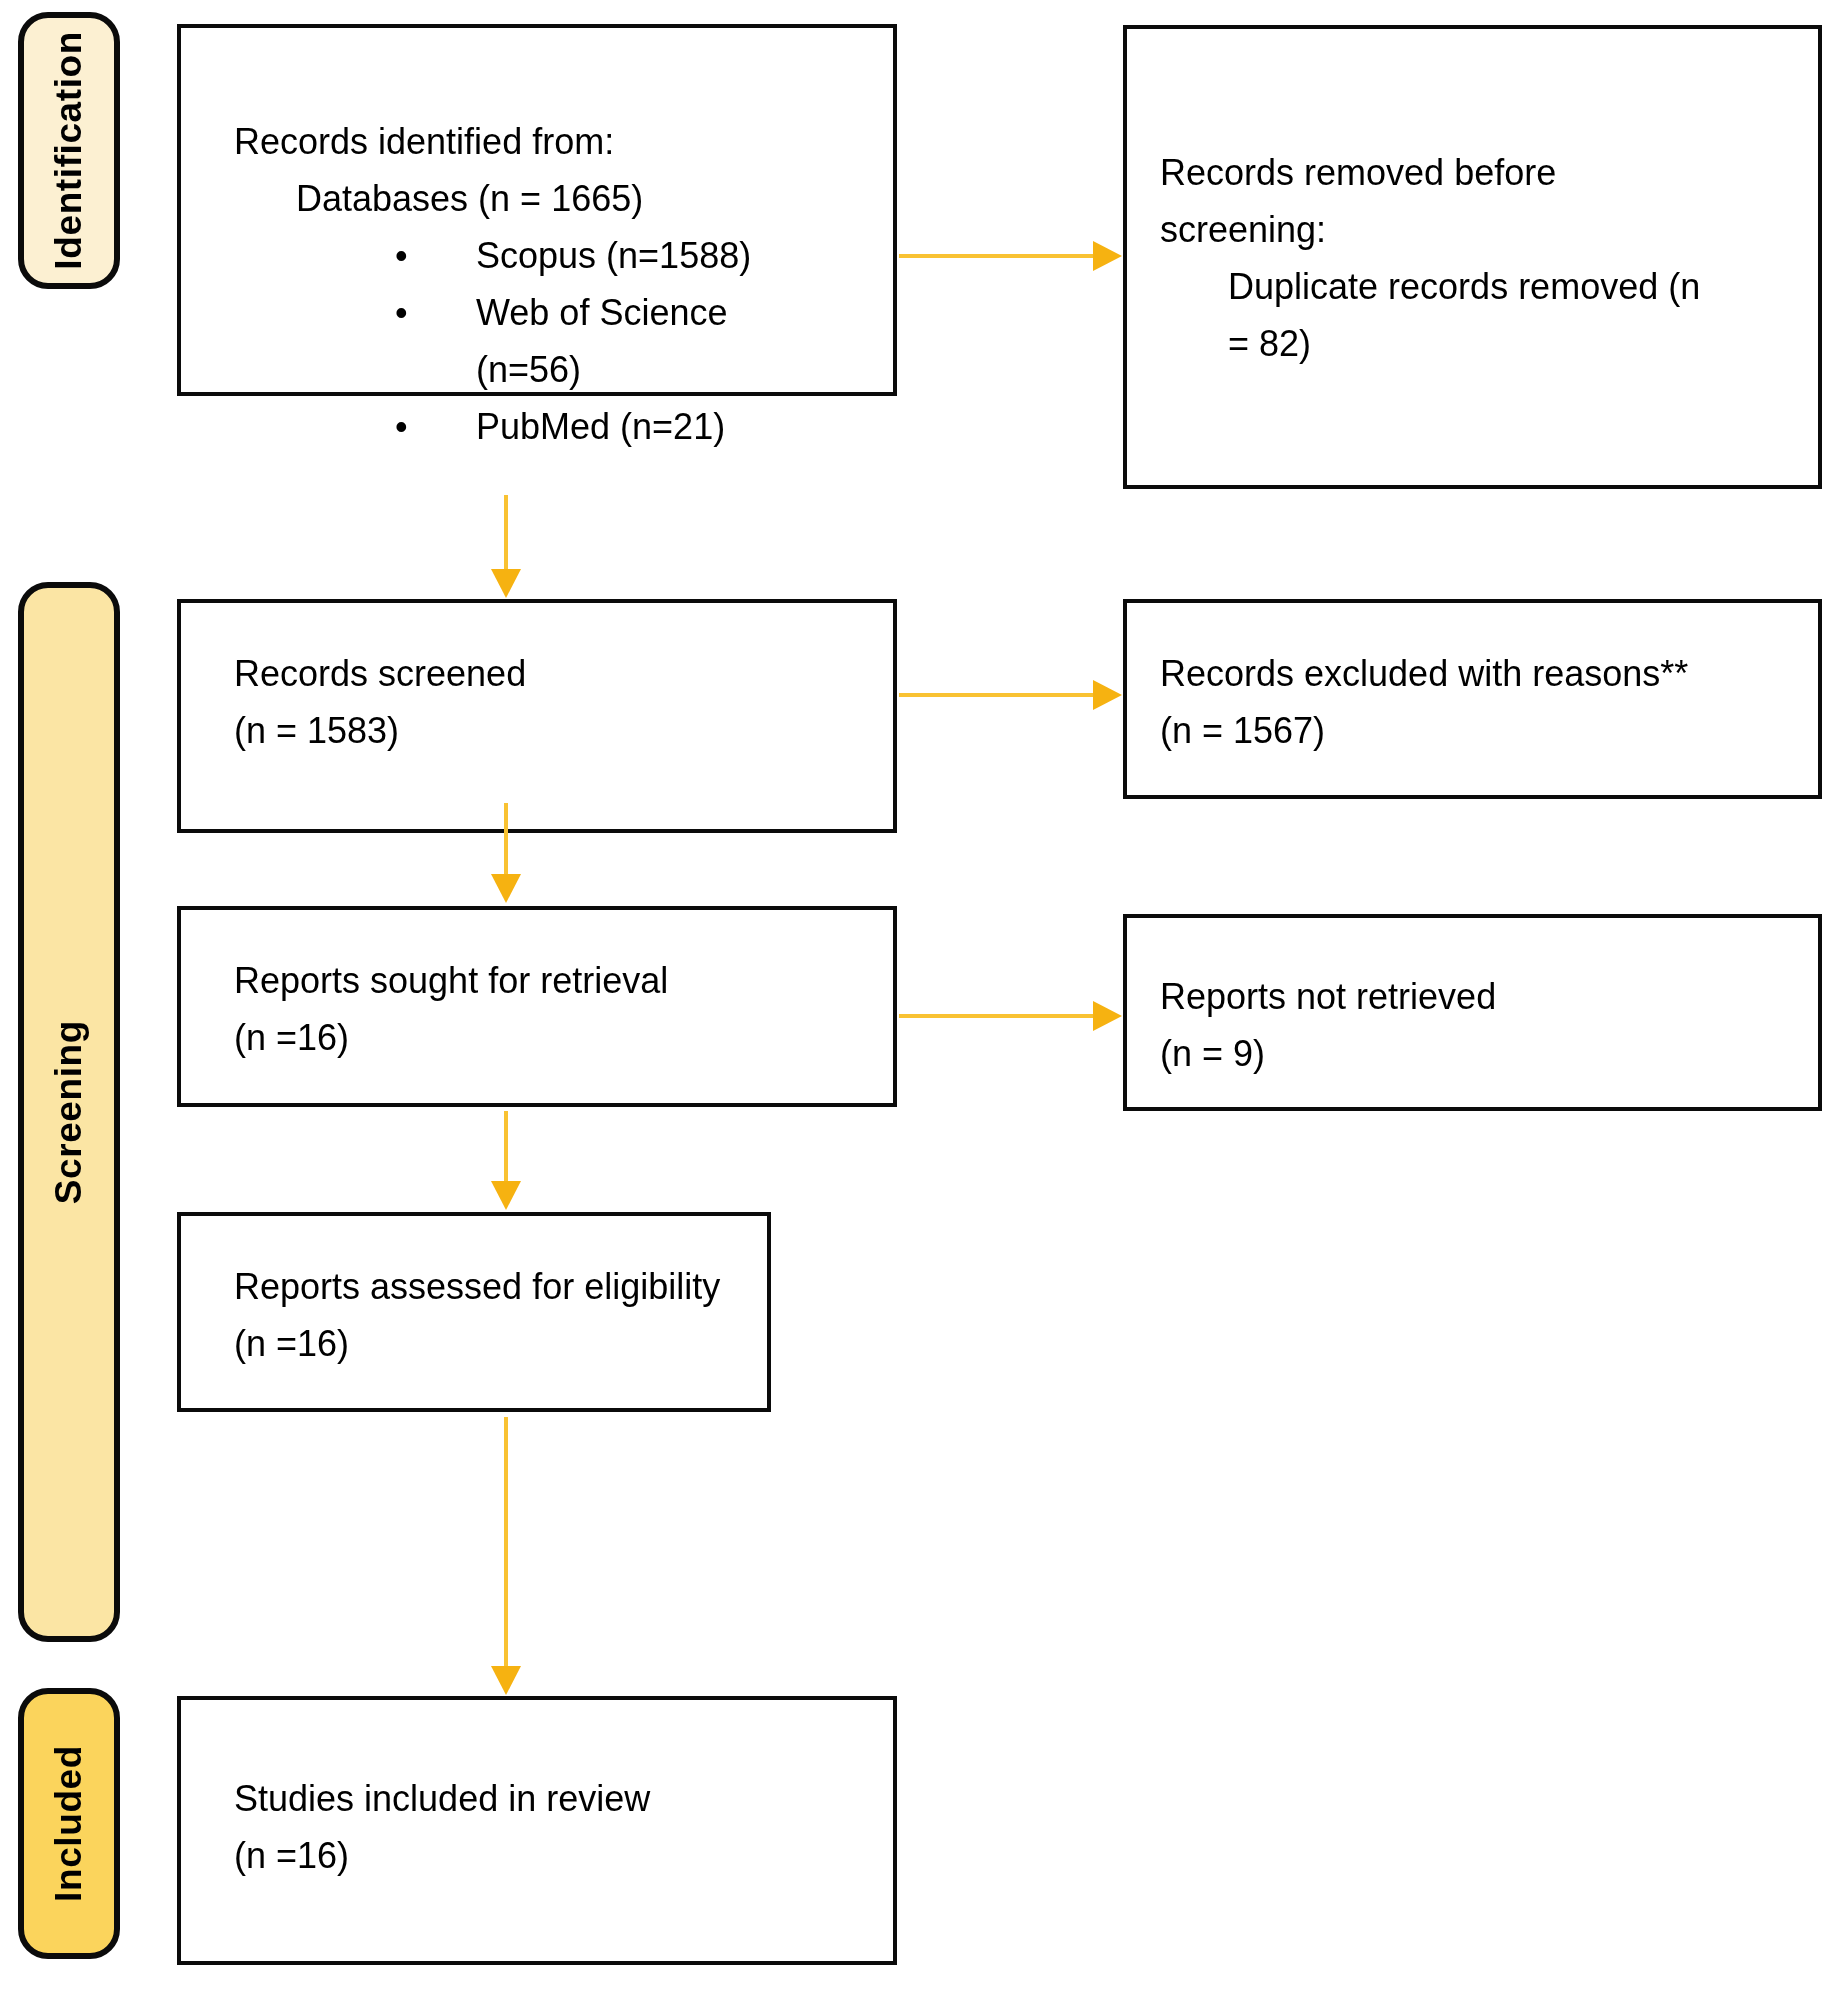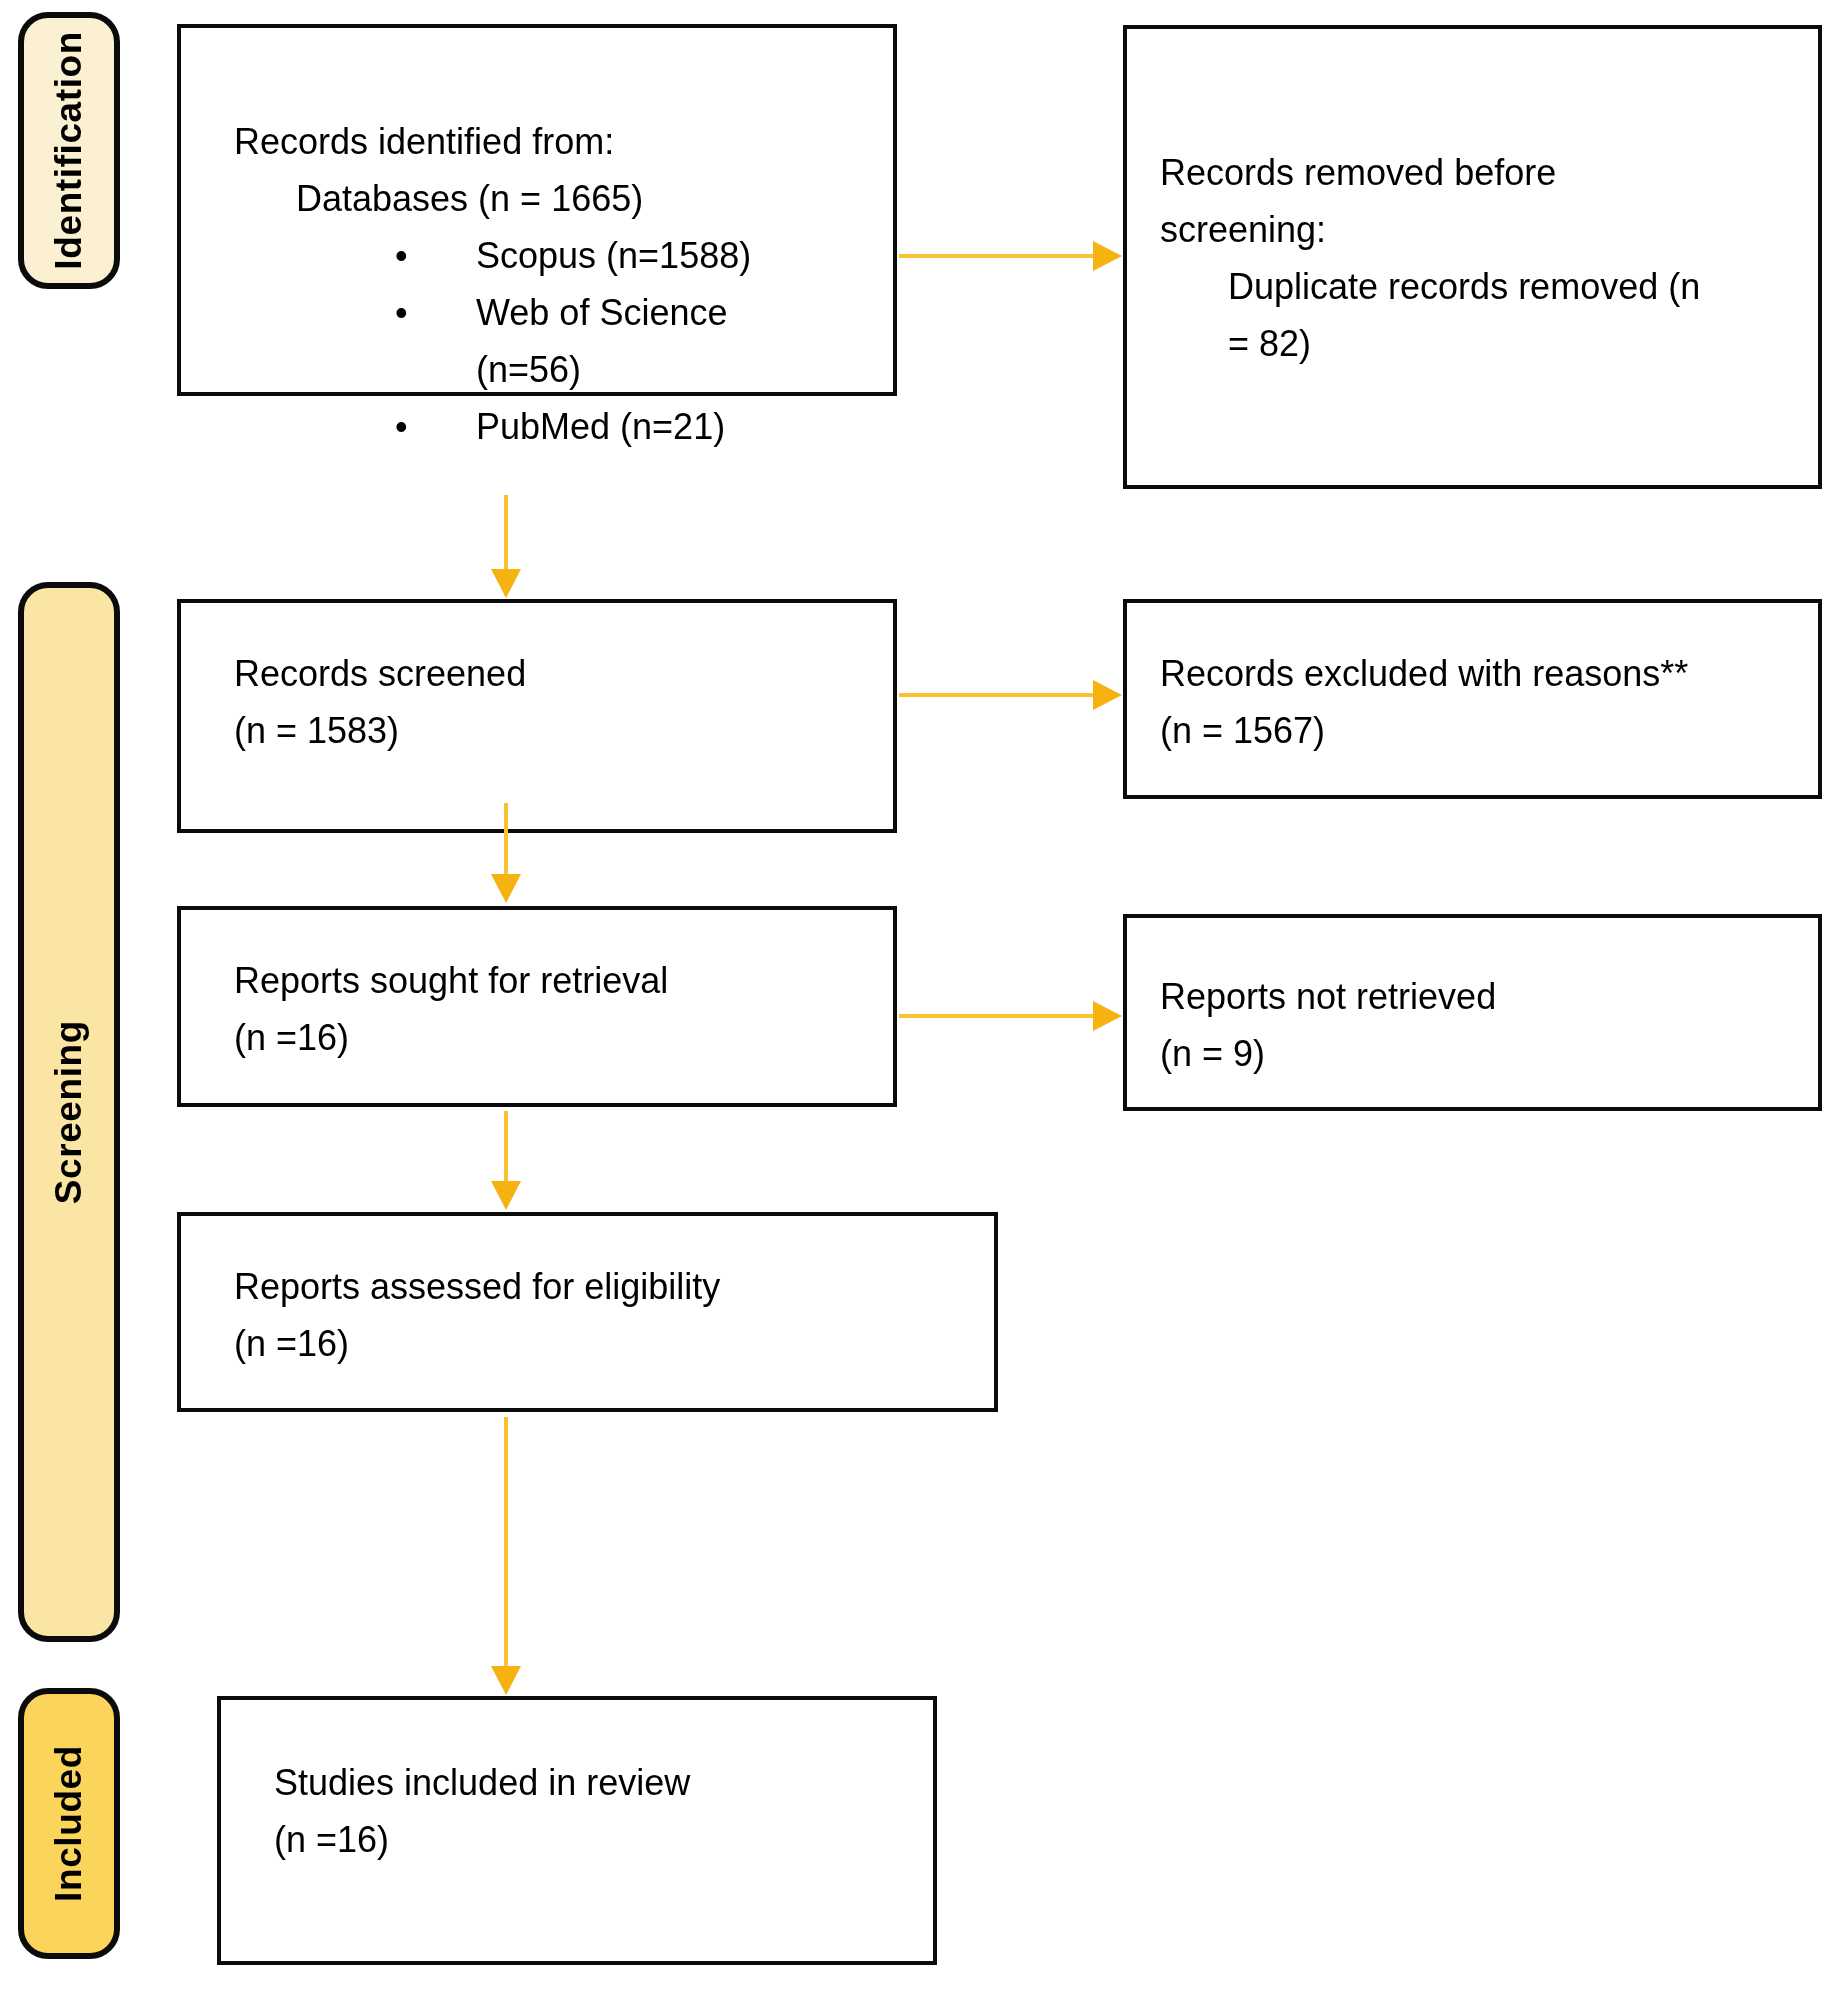--- a/index.html
+++ b/index.html
@@ -48,22 +48,22 @@
   }
   .box .line { white-space: nowrap; }
   .it { }
 
   #box-identified    { left: 177px;  top: 24px;   width: 720px; height: 372px; padding: 85px 18px 0 53px; }
   #box-removed       { left: 1123px; top: 25.4px;   width: 699px; height: 464px; padding: 115px 18px 0 33px; }
   #box-screened      { left: 177px;  top: 599px;  width: 720px; height: 234px; padding: 42px 18px 0 53px; }
   #box-excluded      { left: 1123px; top: 599px;  width: 699px; height: 200px; padding: 42px 22px 0 33px; }
   #box-sought        { left: 177px;  top: 906px; width: 720px; height: 201px; padding: 42px 18px 12px 53px; }
   #box-not-retrieved { left: 1123px; top: 914px; width: 699px; height: 197px; padding: 50px 18px 0 33px; }
-  #box-assessed      { left: 177px;  top: 1212px; width: 821px; height: 200px; padding: 42px 18px 0 53px; }
-  #box-included      { left: 177px;  top: 1696px; width: 720px; height: 269px; padding: 54px 18px 0 53px; margin-left: 40px; }
+  #box-assessed      { left: 177px;  top: 1212px; width: 594px; height: 200px; padding: 42px 18px 0 53px; }
+  #box-included      { left: 177px;  top: 1696px; width: 720px; height: 269px; padding: 70px 18px 0 53px; }
 
   .indent-sub    { margin-left: 62px; }
   .indent-detail { margin-left: 68px; }
 
   .bullet-row { display: flex; margin-left: 161px; }
   .bullet-glyph { width: 81px; flex: none; }
 
   
   .va { position: absolute; width: 30px; }
   .va .shaft {

